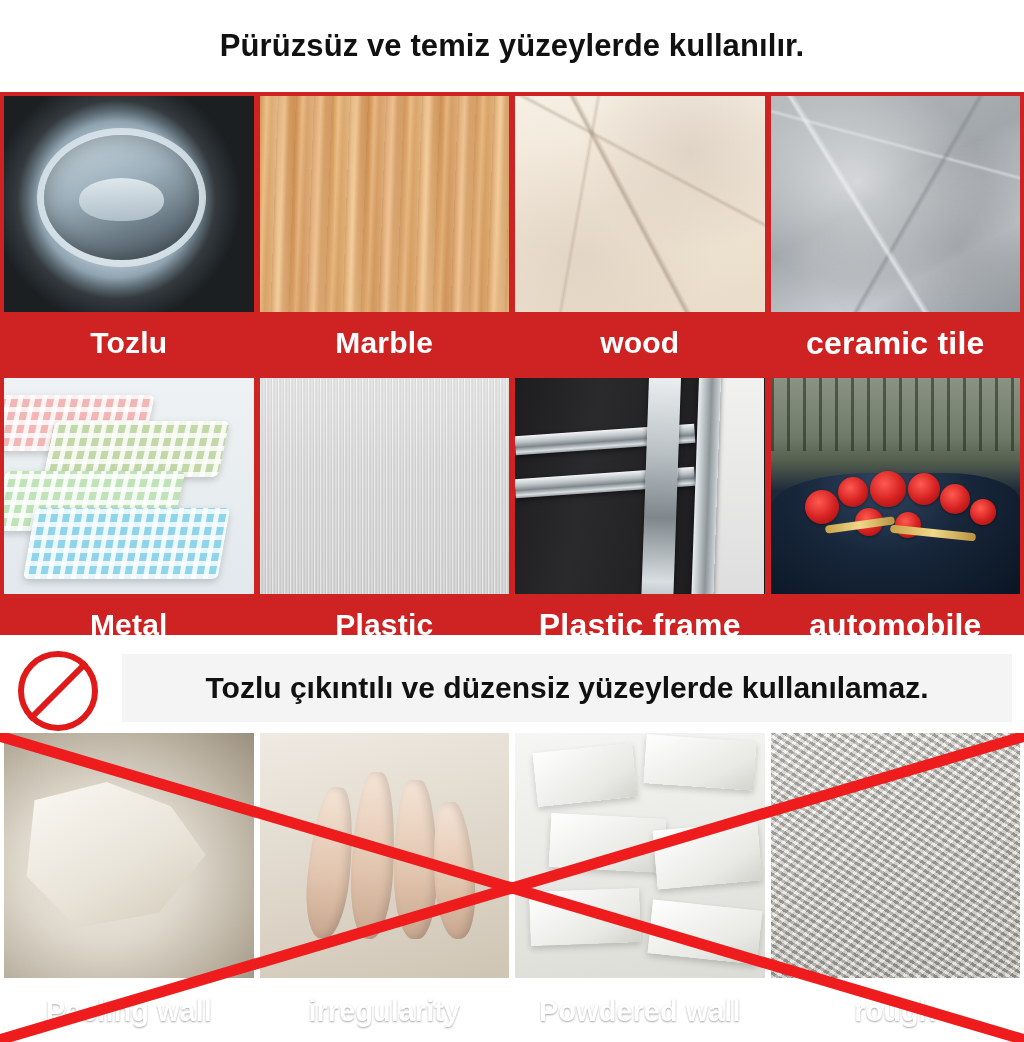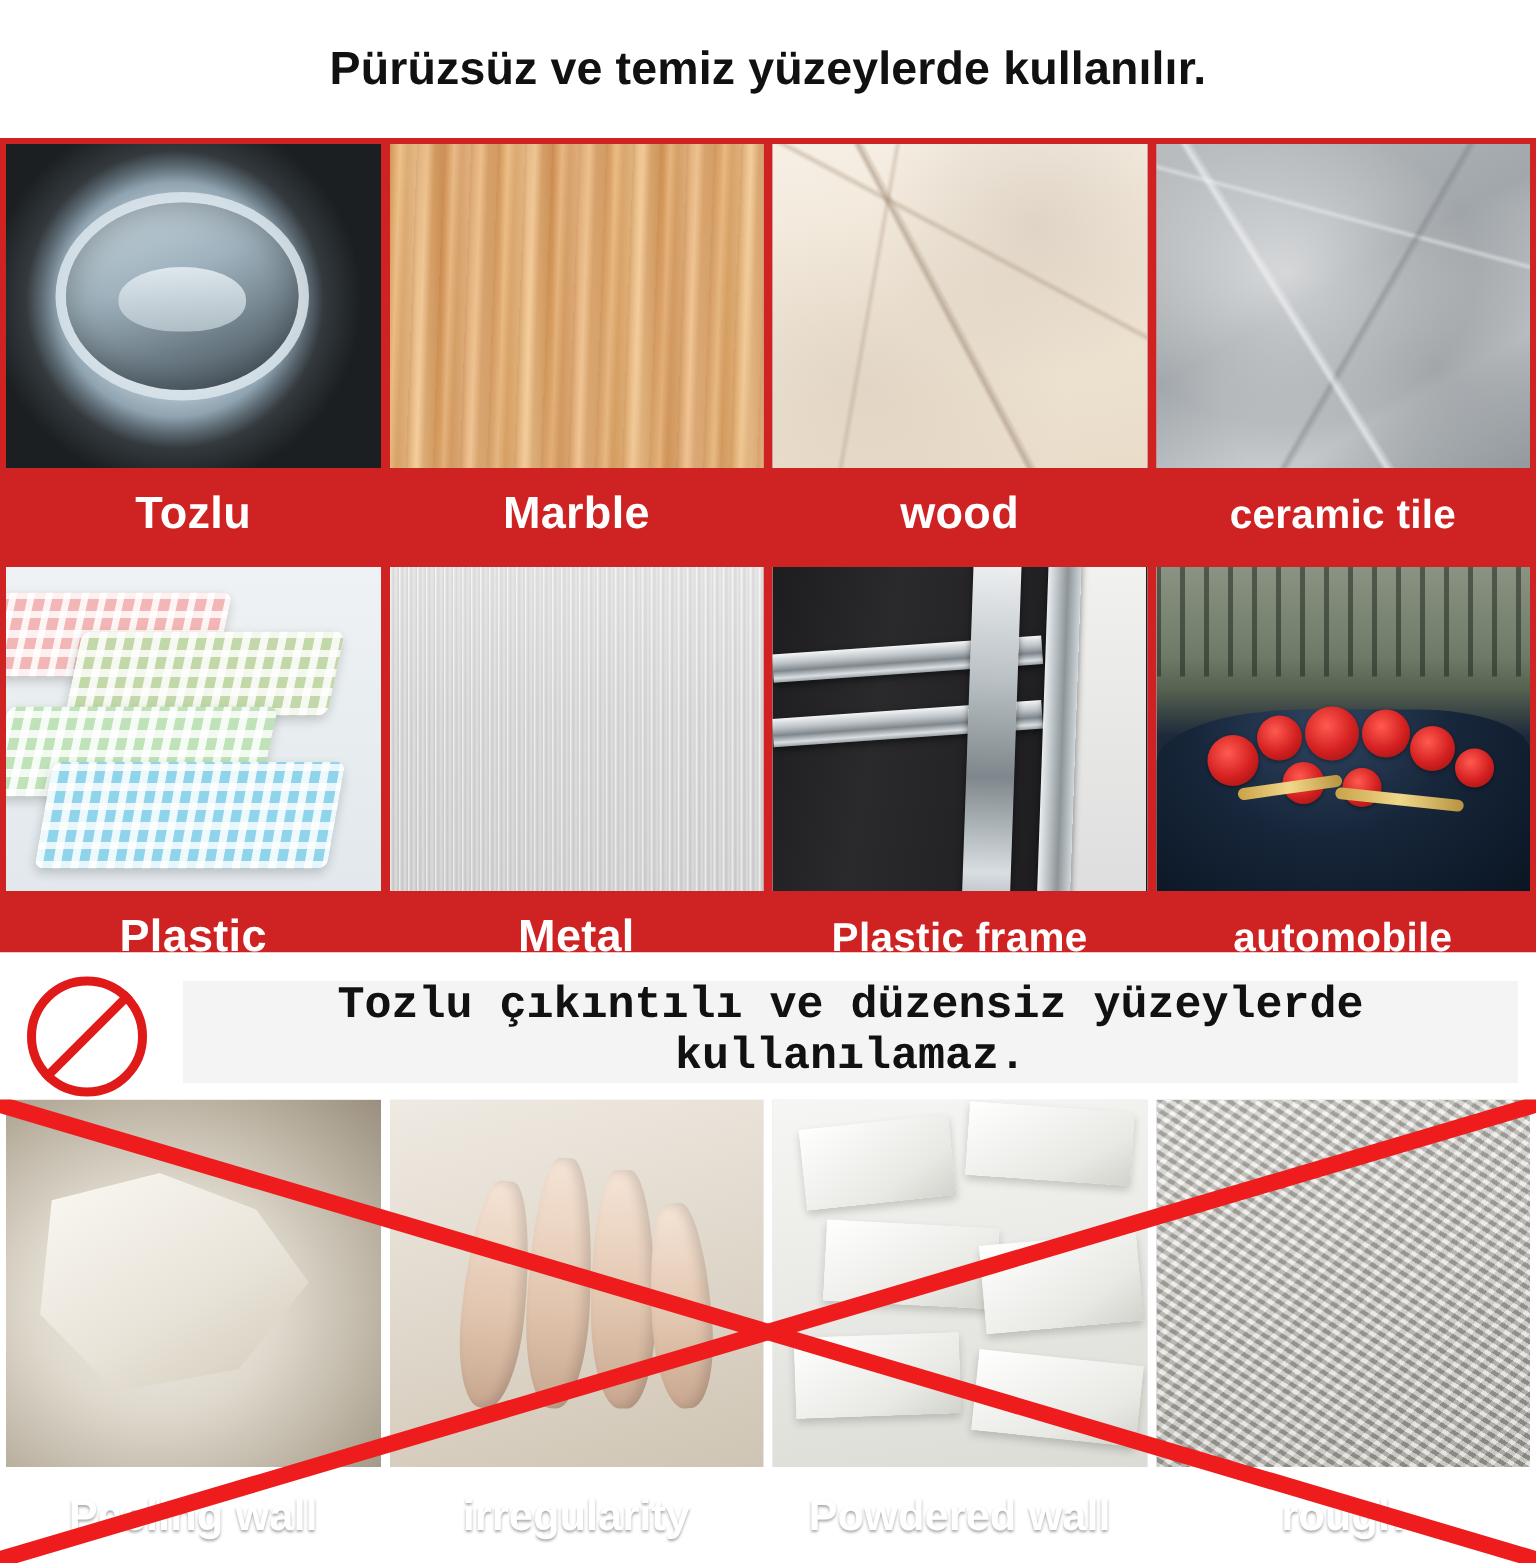--- a/index.html
+++ b/index.html
@@ -79,21 +79,21 @@
   }
   .label-cell {
     width: 250px;
     text-align: center;
     color: #ffffff;
     font-size: 30px;
     font-weight: bold;
     letter-spacing: 0.2px;
     white-space: nowrap;
   }
-  .label-cell.small { font-size: 27px; }
+  .label-cell.small { font-size: 32px; }
 
   
   .ph { position: absolute; inset: 0; }
 
   
   .img-glass {
     background:
       radial-gradient(circle at 45% 48%, #d8e4ea 0%, #aebfca 36%, #8fa3b0 44%, #5c6a73 50%, #33393d 56%, #1b1f22 70%),
       linear-gradient(145deg, #6f7b84 0%, #2e3438 60%, #15181a 100%);
   }
@@ -277,21 +277,20 @@
     background: #f4f4f4;
     display: flex;
     align-items: center;
     justify-content: center;
   }
   .warn-text-box .txt {
     font-size: 30px;
     font-weight: bold;
     color: #111111;
     text-align: center;
-    font-family: Liberation Mono, monospace;
   }
 
   
   .bad-panel {
     position: absolute;
     left: 0;
     top: 733px;
     width: 1024px;
     height: 309px;
     overflow: hidden;
@@ -468,22 +467,22 @@
           <div class="flower" style="left:80%; top:56%; width:26px; height:26px;"></div>
           <div class="flower" style="left:34%; top:60%; width:28px; height:28px;"></div>
           <div class="flower" style="left:50%; top:62%; width:26px; height:26px;"></div>
           <div class="leafy" style="left:22%; top:66%; width:70px; transform:rotate(-8deg);"></div>
           <div class="leafy" style="left:48%; top:70%; width:86px; transform:rotate(6deg);"></div>
         </div>
       </div>
     </div>
 
     <div class="labels-row">
+      <div class="label-cell">Metal</div>
       <div class="label-cell">Plastic</div>
-      <div class="label-cell">Metal</div>
       <div class="label-cell small">Plastic frame</div>
       <div class="label-cell small">automobile</div>
     </div>
 
   </div>
 
   <div class="warning-band">
     <div class="no-sign"></div>
     <div class="warn-text-box">
       <div class="txt">Tozlu çıkıntılı ve düzensiz yüzeylerde kullanılamaz.</div>

